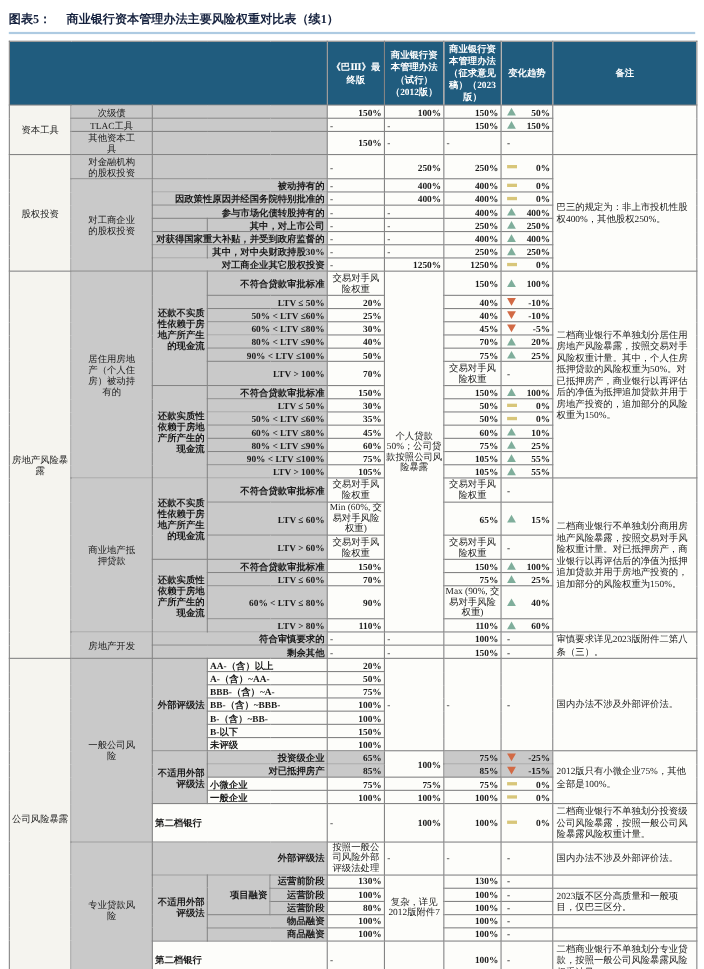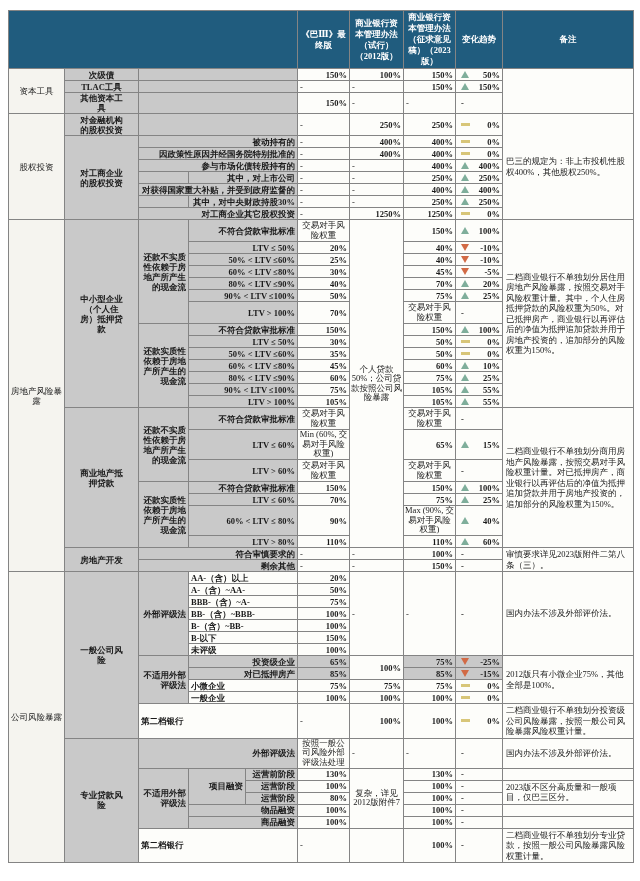--- a/index.html
+++ b/index.html
@@ -7,39 +7,42 @@
   .page{width:624px;padding:4px 8px 0 8px;}
   .title-row{padding:4px 0 3px 0;border-bottom:2px solid #aecbe2;}
   .title-prefix{font-weight:bold;font-size:11px;color:#17233f;margin-right:14px;}
   .title-text{font-weight:bold;font-size:11px;color:#17233f;}
   table.risk{border-collapse:collapse;table-layout:fixed;width:625px;margin-top:6px;}
   table.risk td, table.risk th{border:1px solid #848484;overflow:hidden;}
   th.hd{background:var(--hdr);color:#ffffff;border:1px solid #123f5a;font-size:8.5px;line-height:11px;font-weight:bold;text-align:center;padding:1px 2px;}
   tr{height:12px;}
   td{font-size:8.5px;line-height:10px;vertical-align:middle;padding:0 2px;background:#fdfdfa;}
   td.sec{background:#f5f4ef;font-weight:normal;text-align:center;padding:0 1px;}
-  td.labc{background:var(--lab);font-weight:bold;text-align:center;padding:0 13px;}
+  td.labc{background:var(--lab);font-weight:normal;text-align:center;padding:0 13px;}
   td.lab{background:var(--lab);font-weight:bold;text-align:right;}
   td.lab2{background:#fdfdfa;font-weight:bold;text-align:left;margin-left:36px;}
   td.num{text-align:right;font-weight:bold;}
   td.dash{text-align:left;}
   td.txt{text-align:center;line-height:9.5px;padding:0 1px;margin-left:16px;}
   td.note{text-align:left;line-height:10.5px;padding:1px 3px;}
   td.hl{background:var(--lab) !important;font-weight:bold;}
   td.bold{font-weight:bold;}
   .trw{display:flex;align-items:center;justify-content:space-between;padding-left:3px;font-weight:bold;}
   .trw .tv{text-align:right;}
   .ic-u{width:0;height:0;border-left:4px solid transparent;border-right:4px solid transparent;border-bottom:7px solid var(--up);}
   .ic-d{width:0;height:0;border-left:4px solid transparent;border-right:4px solid transparent;border-top:7px solid var(--down);}
   .ic-e{width:9px;height:3px;background:var(--eq);}
 </style>
 </head>
 <body>
 
 <div class="page">
+  <div class="title-row">
+    <span class="title-prefix">图表5：</span><span class="title-text">商业银行资本管理办法主要风险权重对比表（续1）</span>
+  </div>
 
   <table class="risk">
     <colgroup>
       <col style="width:56px">
         <col style="width:74px">
         <col style="width:50px">
         <col style="width:57px">
         <col style="width:52px">
       <col style="width:52px">
         <col style="width:54px">
@@ -191,21 +194,21 @@
           <td class="num">1250%</td>
           <td class="trc">
             <div class="trw">
               <span class="ic-e"></span>
               <span class="tv">0%</span>
             </div>
           </td>
         </tr>
         <tr style="height: 22px;">
           <td class="sec" rowspan="23">房地产风险暴露</td>
-          <td class="labc" rowspan="14">中小型企业（个人住房）抵押贷款</td>
+          <td class="labc" rowspan="14">居住用房地产（个人住房）被动持有的</td>
           <td class="lab" rowspan="7">还款不实质性依赖于房地产所产生的现金流</td>
           <td class="lab" colspan="2">不符合贷款审批标准</td>
           <td class="txt">交易对手风险权重</td>
           <td class="txt" rowspan="21">个人贷款50%；公司贷款按照公司风险暴露</td>
           <td class="num">150%</td>
           <td class="trc">
             <div class="trw">
               <span class="ic-u"></span>
               <span class="tv">100%</span>
             </div>

